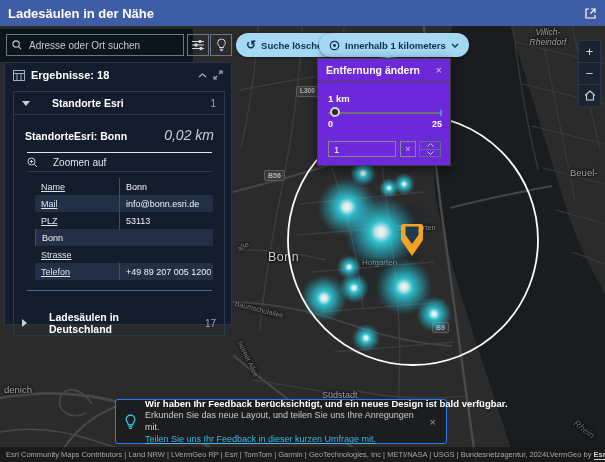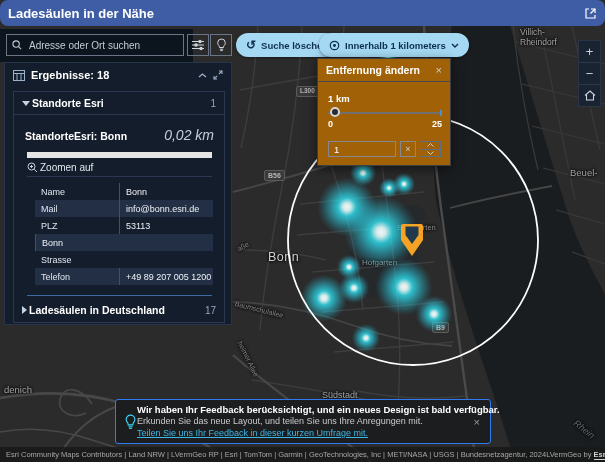--- a/index.html
+++ b/index.html
@@ -14,21 +14,21 @@
   .shield{position:absolute;background:#3a3a3a;border:1px solid #5c5c5c;border-radius:2px;
           color:#b5b5b5;font-size:7px;font-weight:bold;padding:1px 3px;line-height:1;}
   .dot{position:absolute;border-radius:50%;
        background:radial-gradient(circle, rgba(255,255,255,.95) 0%, rgba(230,255,255,.9) 9%,
                   rgba(47,225,242,.8) 22%, rgba(42,212,235,.42) 45%,
                   rgba(35,190,220,.14) 62%, rgba(35,190,220,0) 72%);}
   #radius-circle{position:absolute;left:0;top:0;pointer-events:none;}
 
   
   #app-header{position:absolute;left:0;top:0;width:605px;height:26px;background:#3e5da5;
-              display:flex;align-items:center;padding:0 8px;box-sizing:border-box;z-index:40;border-radius:8px;}
+              display:flex;align-items:center;padding:0 8px;box-sizing:border-box;z-index:40;}
   #app-header .title{color:#fff;font-size:13px;font-weight:bold;flex:1;}
 
   
   #search-box{position:absolute;left:0;top:29px;width:193px;height:33px;background:#0c141e;z-index:30;}
   #search-input-wrap{position:absolute;left:6px;top:5px;width:178px;height:22px;border:1px solid #6a7585;
                      display:flex;align-items:center;box-sizing:border-box;padding:0 5px;gap:5px;}
   #search-input{flex:1;background:transparent;border:none;outline:none;color:#dfe5ec;font-size:10px;
                 font-family:"Liberation Sans",sans-serif;min-width:0;}
   #search-input::placeholder{color:#c3cbd6;opacity:1;}
   .sq-btn{position:absolute;top:5px;width:22px;height:22px;border:1px solid #6a7585;box-sizing:border-box;
@@ -37,40 +37,40 @@
         display:inline-flex;align-items:center;gap:5px;padding:0 10px;font-size:9.5px;font-weight:bold;
         z-index:30;cursor:pointer;white-space:nowrap;box-shadow:0 1px 3px rgba(0,0,0,.4);}
   .reset-glyph{font-size:12px;font-weight:bold;line-height:1;}
 
   
   #panel{position:absolute;left:4px;top:62px;width:228px;height:263px;background:#141d2b;
          border:1px solid #27344a;box-sizing:border-box;z-index:30;color:#e9eef5;}
   #panel-header{height:24px;display:flex;align-items:center;gap:6px;padding:0 8px;}
   #panel-header .ttl{flex:1;font-size:11px;font-weight:bold;color:#fff;}
   #group-box{position:absolute;left:8px;top:28px;width:212px;border:1px solid #2b3950;box-sizing:border-box;}
-  .group-row{height:22px;display:flex;align-items:center;gap:2px;padding:0 8px;}
+  .group-row{height:22px;display:flex;align-items:center;gap:22px;padding:0 8px;}
   .group-row .lbl{flex:1;font-size:10.5px;font-weight:bold;color:#fff;}
   .group-row .cnt{font-size:10px;color:#93a5bd;}
   .caret-down{width:0;height:0;border-left:4px solid transparent;border-right:4px solid transparent;border-top:5px solid #c7d2e0;}
   .caret-right{width:0;height:0;border-top:4px solid transparent;border-bottom:4px solid transparent;border-left:5px solid #c7d2e0;}
   #item-title-row{display:flex;align-items:baseline;padding:12px 10px 0 11px;}
   #item-title-row .it{flex:1;font-size:10.5px;font-weight:bold;color:#fff;}
   #item-title-row .dist{font-size:14px;font-style:italic;color:#c4cfdd;}
-  #zoom-row{margin:9px 12px 0 13px;height:18px;border-top:6px solid #e5e5e5;border-bottom:1px solid #2b3950;
-            display:flex;align-items:center;gap:2px;cursor:pointer;color:#dfe6ef;font-size:10px;}
+  #zoom-row{margin:9px 12px 0 13px;height:18px;border-top:1px solid #e5e5e5;border-bottom:1px solid #2b3950;
+            display:flex;align-items:center;gap:15px;cursor:pointer;color:#dfe6ef;font-size:10px;}
   #fields-table{margin:6px 11px 0 21px;}
   .trow{display:flex;height:17px;align-items:stretch;font-size:9px;}
   .trow.alt{background:#222f44;}
-  .tlabel{width:84px;display:flex;align-items:center;padding-left:6px;box-sizing:border-box;color:#dfe6f0;}
+  .tlabel{width:84px;display:flex;align-items:center;padding-left:6px;box-sizing:border-box;color:#dfe6f0;text-decoration:underline;}
   .tval{flex:1;border-left:1px solid #3c5174;display:flex;align-items:center;padding-left:6px;color:#eef2f7;}
   #blue-divider{margin:10px 12px 0 13px;height:1px;background:#3d6ca3;}
-  #group2-row{margin-top:2px;height:24px;}
-
-  
-  #dialog{position:absolute;left:317px;top:58px;width:134px;height:108px;background:#a16207;
+  #group2-row{margin-top:20px;height:24px;}
+
+  
+  #dialog{position:absolute;left:317px;top:58px;width:134px;height:108px;background:#6d28d9;
           border:1px solid #3c3e44;box-shadow:0 3px 10px rgba(0,0,0,.55);z-index:35;color:#fff;box-sizing:border-box;}
   #dialog-header{height:22px;display:flex;align-items:center;padding:0 8px;border-bottom:1px solid #47494f;}
   #dialog-header .t{flex:1;font-size:10.5px;font-weight:bold;}
   #dialog-header .x{color:#cbcbcb;font-size:11px;cursor:pointer;}
   #slider-label{position:absolute;left:10px;top:34px;font-size:9.5px;font-weight:bold;}
   #slider{position:absolute;left:10px;top:53px;width:114px;height:2px;background:#707070;}
   #slider-handle{position:absolute;left:2px;top:-5px;width:10px;height:10px;border-radius:50%;
                  background:#292b31;border:2px solid #d6d6d6;box-sizing:border-box;cursor:pointer;}
   #slider-end{position:absolute;right:0;top:-2px;width:2px;height:6px;background:#4d90d0;}
   #slider-minmax{position:absolute;left:10px;top:60px;width:114px;display:flex;justify-content:space-between;
@@ -86,23 +86,23 @@
   .step + .step{border-top:none;}
 
   
   #zoomctl{position:absolute;left:578px;top:40px;width:23px;background:#1a2330;z-index:30;
            border:1px solid #27344a;box-sizing:border-box;}
   .zcell{height:21px;display:flex;align-items:center;justify-content:center;color:#ccd5e0;
          font-size:13px;cursor:pointer;}
   .zcell + .zcell{border-top:1px solid #2a3850;}
 
   
-  #banner{position:absolute;left:115px;top:399px;width:376px;height:45px;background:#1c1d1f;
+  #banner{position:absolute;left:115px;top:399px;width:332px;height:45px;background:#1c1d1f;
           border:1.5px solid #2e7bf2;border-radius:3px;box-sizing:border-box;z-index:38;
-          display:flex;align-items:center;gap:0;padding:0 8px;}
+          display:flex;align-items:center;gap:8px;padding:0 8px;}
   #banner .txt{flex:1;min-width:0;}
   #banner .t1{color:#fff;font-size:9.5px;font-weight:bold;line-height:1.3;white-space:nowrap;}
   #banner .t2{color:#cacaca;font-size:9px;line-height:1.3;}
   #banner .t3{color:#3cb7e6;font-size:9px;line-height:1.3;text-decoration:underline;cursor:pointer;}
   #banner .x{color:#9a9a9a;font-size:11px;cursor:pointer;padding:0 2px;}
 
   
   #footer{position:absolute;left:0;bottom:0;width:605px;height:15px;background:rgba(25,25,25,.82);
           display:flex;align-items:center;justify-content:space-between;padding:0 6px;box-sizing:border-box;
           z-index:39;font-size:7.5px;color:#a6a6a6;white-space:nowrap;}
@@ -162,21 +162,21 @@
 
     <g fill="none" stroke="#484848">
       <path d="M0,398 C45,390 85,392 125,404 C165,416 195,434 215,452" stroke-width="2.6"></path>
       <path d="M55,462 C72,432 95,410 132,402" stroke-width="2"></path>
       <path d="M92,404 C80,386 64,386 60,399 C57,412 72,420 86,413" stroke-width="1.6"></path>
       <path d="M0,432 C32,426 62,430 92,440 C120,449 150,458 170,462" stroke-width="1.6"></path>
       <path d="M150,420 C180,430 205,444 225,458" stroke-width="1.4"></path>
     </g>
   </svg>
 
-  <div class="mlabel" style="left:520px;top:27px;width:56px;text-align:left;line-height:1.2;font-size:8.5px;">
+  <div class="mlabel" style="left:520px;top:27px;width:56px;text-align:center;line-height:1.2;font-size:8.5px;font-style:italic;">
     <span>Villich-</span><br>
     <span>Rheindorf</span>
   </div>
   <span class="mlabel" style="left:570px;top:167px;font-size:9.5px;">Beuel-</span>
   <span class="mlabel" style="left:268px;top:250px;font-size:12.5px;color:#cfcfcf;letter-spacing:.5px;">Bonn</span>
   <span class="mlabel" style="left:362px;top:258px;font-size:8px;color:#919191;">Hofgarten</span>
   <span class="mlabel" style="left:397px;top:223px;font-size:7.5px;color:#8e8e8e;">Stadtgarten</span>
   <span class="mlabel" style="left:322px;top:390px;font-size:9px;">Südstadt</span>
   <span class="mlabel" style="left:4px;top:384px;font-size:9.5px;">denich</span>
   <span class="mlabel" style="left:236px;top:300px;font-size:7px;color:#868686;transform:rotate(14deg);transform-origin:left top;">Baumschulallee</span>

